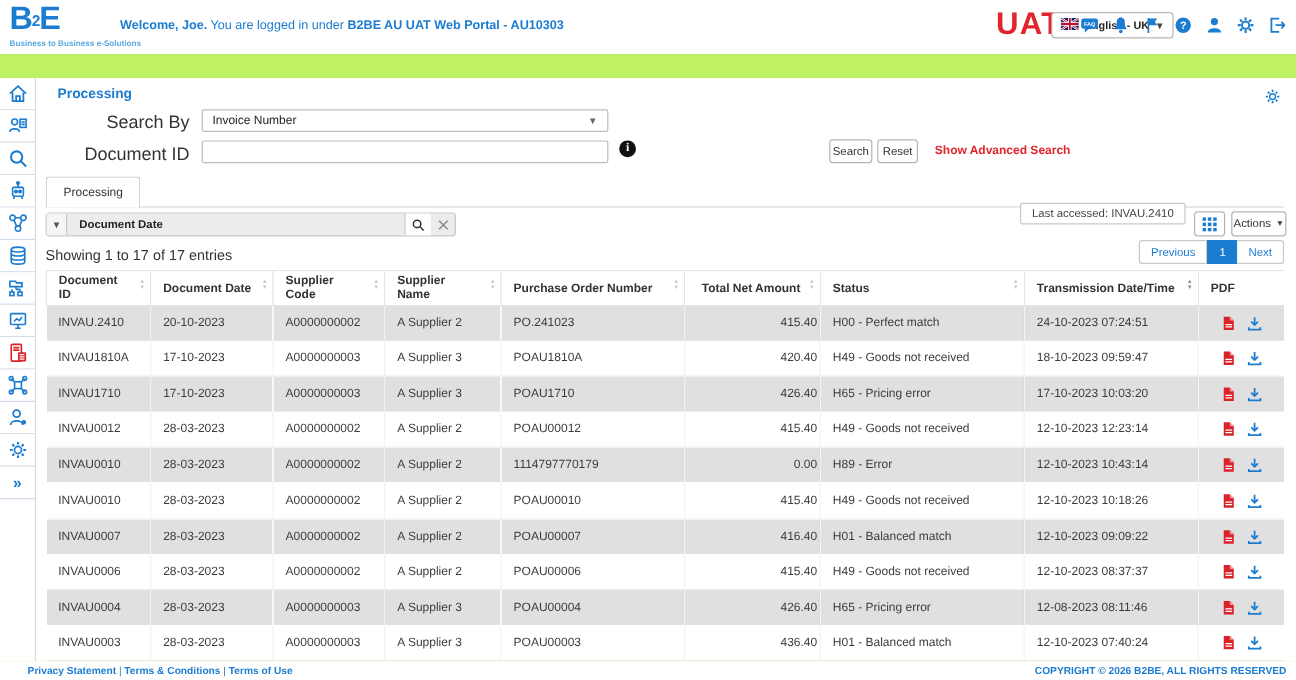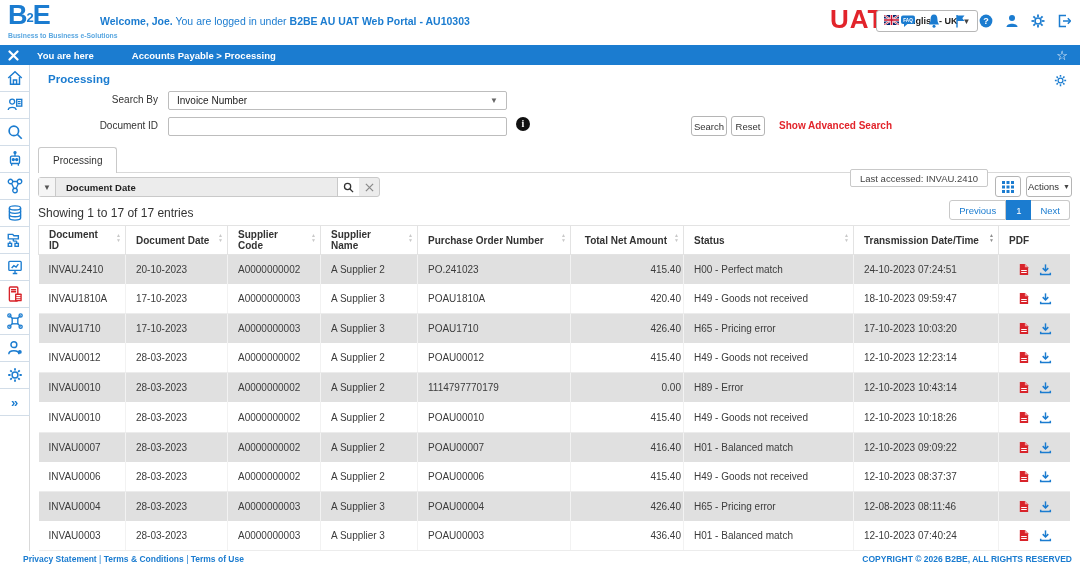--- a/index.html
+++ b/index.html
@@ -38,21 +38,21 @@
   .side-item { width:30px; height:27px; border-bottom:1px solid #d2dde8; border-right:1px solid #d2dde8;
                display:flex; align-items:center; justify-content:center; cursor:pointer; background:#fff; }
   .side-item svg { width:18px; height:18px; display:block; }
   .side-item .chev { color:var(--accent); font-size:13px; font-weight:bold; }
 
   
   .content { position:absolute; top:65px; left:30px; right:0; bottom:16px; background:#fff; }
   .page-title { position:absolute; left:18px; top:8px; font-size:11.5px; font-weight:bold; color:var(--accent); }
   .page-gear { position:absolute; right:12px; top:8px; width:15px; height:15px; cursor:pointer; }
 
-  .flabel { position:absolute; left:0; width:128px; text-align:right; font-size:10px; color:#333; }
+  .flabel { position:absolute; left:0; width:128px; text-align:right; font-size:15px; color:#333; }
   .select { position:absolute; left:138px; top:26px; width:339px; height:19px; border:1px solid #bdbdbd; border-radius:2px;
             background:#fff; font-size:10px; color:#222; display:flex; align-items:center; padding:0 8px; cursor:pointer; }
   .select .caret { margin-left:auto; font-size:8px; color:#666; }
   .tinput { position:absolute; left:138px; top:52px; width:339px; height:19px; border:1px solid #bdbdbd; border-radius:2px;
             font-size:10px; padding:0 8px; color:#222; font-family:"Liberation Sans",sans-serif; }
   .info-dot { position:absolute; left:486px; top:52px; width:14px; height:14px; background:#111; color:#fff; border-radius:50%;
               font-size:10px; font-weight:bold; text-align:center; line-height:14px; font-family:"Liberation Serif",serif; cursor:pointer; }
   .btn { position:absolute; top:51px; height:20px; border:1px solid #b5b5b5; border-radius:3px; background:#fff;
          font-size:9.5px; color:#333; cursor:pointer; font-family:"Liberation Sans",sans-serif; }
   .btn-search { left:661px; width:36px; }
@@ -194,28 +194,20 @@
       <span class="hicon">
           <svg viewBox="0 0 16 16" fill="none" stroke="#1b7cd0" stroke-width="1.5">
             <path d="M10 2.5 H3.5 V13.5 H10"></path>
             <path d="M7 8 H14.5"></path>
             <path d="M14.5 8 L11.8 5.3 M14.5 8 L11.8 10.7"></path>
           </svg>
         </span>
     </div>
   </header>
 
-  <div class="bluebar">
-    <span class="bb-close"><svg viewBox="0 0 11 11">
-          <path d="M1.5 1.5 L9.5 9.5 M9.5 1.5 L1.5 9.5" stroke="#fff" stroke-width="2.2" stroke-linecap="round"></path>
-        </svg></span>
-    <span class="bb-here">You are here</span>
-    <span class="bb-path">Accounts Payable &gt; Processing</span>
-    <span class="bb-star">☆</span>
-  </div>
 
   <nav class="sidebar">
     <div class="side-item">
         <svg viewBox="0 0 16 16" fill="none" stroke="#1b7cd0" stroke-width="1.3">
           <path d="M2 8 L8 2.5 L14 8"></path>
           <path d="M4 7.2 V13.5 H12 V7.2"></path>
           <path d="M6.6 13.5 V9.8 H9.4 V13.5"></path>
         </svg>
       </div>
     <div class="side-item">

